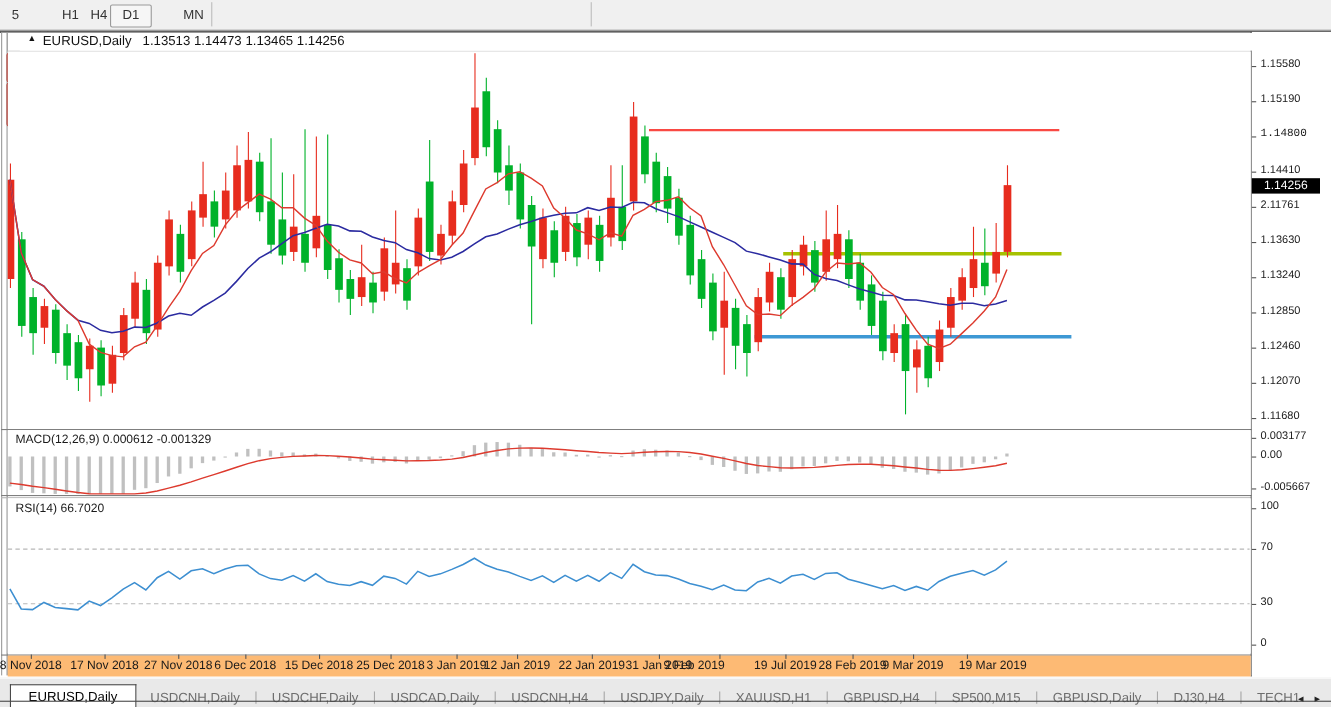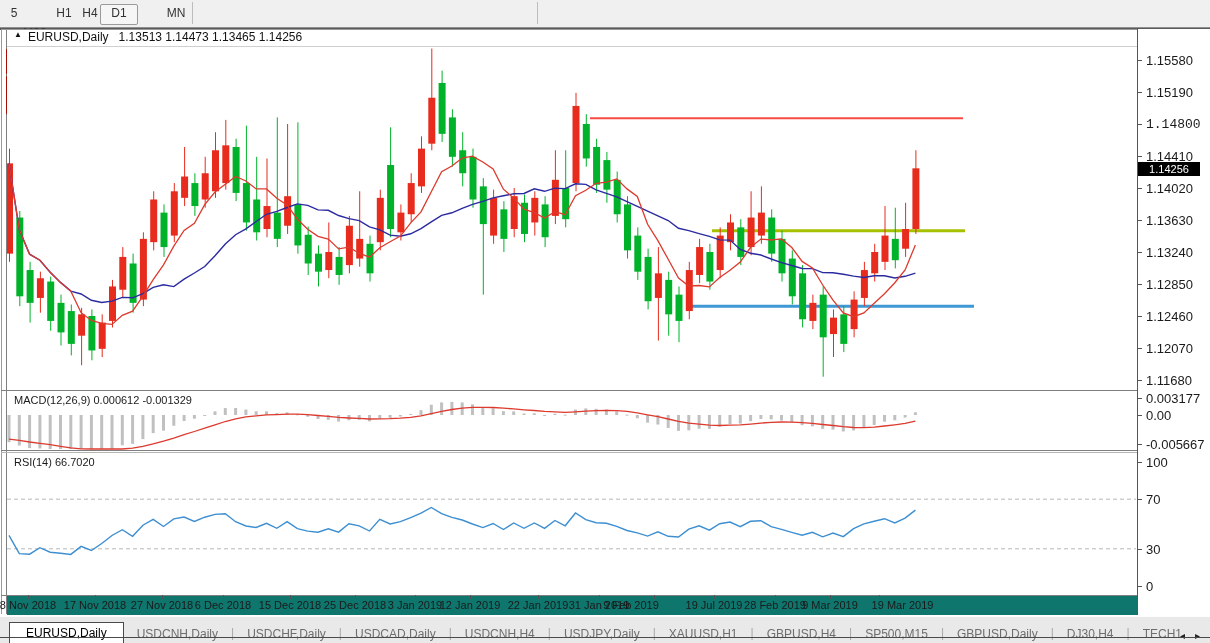--- a/index.html
+++ b/index.html
@@ -9,21 +9,21 @@
   
   #toolbar{left:0;top:0;width:1210px;height:27px;background:#f0f0f0;
            border-bottom:1px solid #8f8f8f;box-shadow:0 2px 0 #5a5a5a;}
   .tf-btn{position:absolute;top:4px;height:19px;line-height:19px;padding:0 6px;
           font-size:12px;color:#333;text-align:center;cursor:default;}
   .tf-btn.active{background:#f6f6f6;border:1px solid #9a9a9a;border-radius:2px;line-height:17px;}
   .tb-sep{position:absolute;top:2px;width:1px;height:22px;background:#bdbdbd;}
   
   .vline{position:absolute;width:1px;background:#7f7f7f;}
   .hline{position:absolute;height:1px;background:#7f7f7f;}
-  #chart-header{left:7px;top:30px;width:1130px;height:16px;background:#fff;font-size:12px;}
+  #chart-header{left:18px;top:30px;width:1130px;height:16px;background:#fff;font-size:12px;}
   #chart-header span{vertical-align:top;}
   .collapse{font-size:8px;margin:0 6px 0 7px;}
   .sym{margin-right:10px;}
   
   #trade-panel{left:6px;top:47px;width:226px;height:65px;}
   .redgrad{background:linear-gradient(180deg,#ef4f43,#d3170a 55%,#c01104);border:1px solid #a50d02;}
   #sell-btn{left:0;top:1px;width:49px;height:25px;border-radius:2px;color:#fff;font-size:13px;
             text-align:center;line-height:25px;}
   #buy-btn{left:169px;top:1px;width:57px;height:25px;border-radius:2px;color:#fff;font-size:13px;
            text-align:center;line-height:25px;}
@@ -42,26 +42,26 @@
   #bid-box{left:0;width:110px;}
   #ask-box{left:113px;width:113px;}
   .q-small{font-size:13px;font-weight:bold;margin:0 3px 4px 0;}
   .q-big{font-size:34px;line-height:30px;letter-spacing:-1px;}
   .q-sup{font-size:15px;font-weight:bold;margin:0 0 16px 2px;}
   
   .plot{position:absolute;left:7px;background:#fff;}
   .ind-label{position:absolute;left:14px;font-size:11px;color:#1a1a1a;background:transparent;}
   
   #axis-col{left:1138px;top:29px;width:72px;height:585px;background:#fff;}
-  .ax-label{position:absolute;left:8px;font-size:13px;color:#1a1a1a;white-space:nowrap;}
+  .ax-label{position:absolute;left:8px;font-size:10px;color:#1a1a1a;white-space:nowrap;}
   .ax-tick{position:absolute;left:0;width:4px;height:1px;background:#555;}
   #cur-price{position:absolute;left:0px;width:62px;height:14px;background:#000;color:#fff;
              font-size:11px;line-height:14px;text-align:center;}
   
-  #date-strip{left:7px;top:596px;width:1130px;height:19px;background:#0f766e;}
+  #date-strip{left:7px;top:596px;width:1130px;height:19px;background:#fdba74;}
   .date-label{position:absolute;top:3px;font-size:11px;color:#1a1a1a;transform:translateX(-50%);white-space:nowrap;}
   .date-tick{position:absolute;top:-1px;width:1px;height:4px;background:#555;}
   
   #tab-bar{left:0;top:616px;width:1210px;height:27px;background:#e9e9e9;border-top:1px solid #fdfdfd;
            display:flex;align-items:flex-end;}
   #tab-row{display:flex;align-items:flex-end;height:27px;flex:1;overflow:hidden;padding-left:9px;}
   .tab{font-size:12px;color:#6e6e6e;padding:0 13px;height:20px;line-height:20px;white-space:nowrap;}
   .tab.active{background:#fff;color:#000;border:1px solid #4a4a4a;border-bottom:none;height:21px;
               line-height:21px;padding:0 16px;}
   .tab-sep{color:#a8a8a8;font-size:12px;height:20px;line-height:19px;}
@@ -405,21 +405,21 @@
 
   <div id="axis-col" class="abs">
       <div class="ax-label" style="top: 24.0039px;">1.15580</div>
       <div class="ax-tick" style="top: 31.0039px;"></div>
       <div class="ax-label" style="top: 56.0026px;">1.15190</div>
       <div class="ax-tick" style="top: 63.0026px;"></div>
       <div class="ax-label" style="top: 88.0013px; font-family: Liberation Mono, monospace;">1.14800</div>
       <div class="ax-tick" style="top: 95.0013px;"></div>
       <div class="ax-label" style="top: 120px;">1.14410</div>
       <div class="ax-tick" style="top: 127px;"></div>
-      <div class="ax-label" style="top: 151.999px;">1.14020</div>
+      <div class="ax-label" style="top: 151.999px;">2.11761</div>
       <div class="ax-tick" style="top: 158.999px;"></div>
       <div class="ax-label" style="top: 183.997px;">1.13630</div>
       <div class="ax-tick" style="top: 190.997px;"></div>
       <div class="ax-label" style="top: 215.996px;">1.13240</div>
       <div class="ax-tick" style="top: 222.996px;"></div>
       <div class="ax-label" style="top: 247.995px;">1.12850</div>
       <div class="ax-tick" style="top: 254.995px;"></div>
       <div class="ax-label" style="top: 279.993px;">1.12460</div>
       <div class="ax-tick" style="top: 286.993px;"></div>
       <div class="ax-label" style="top: 311.992px;">1.12070</div>

